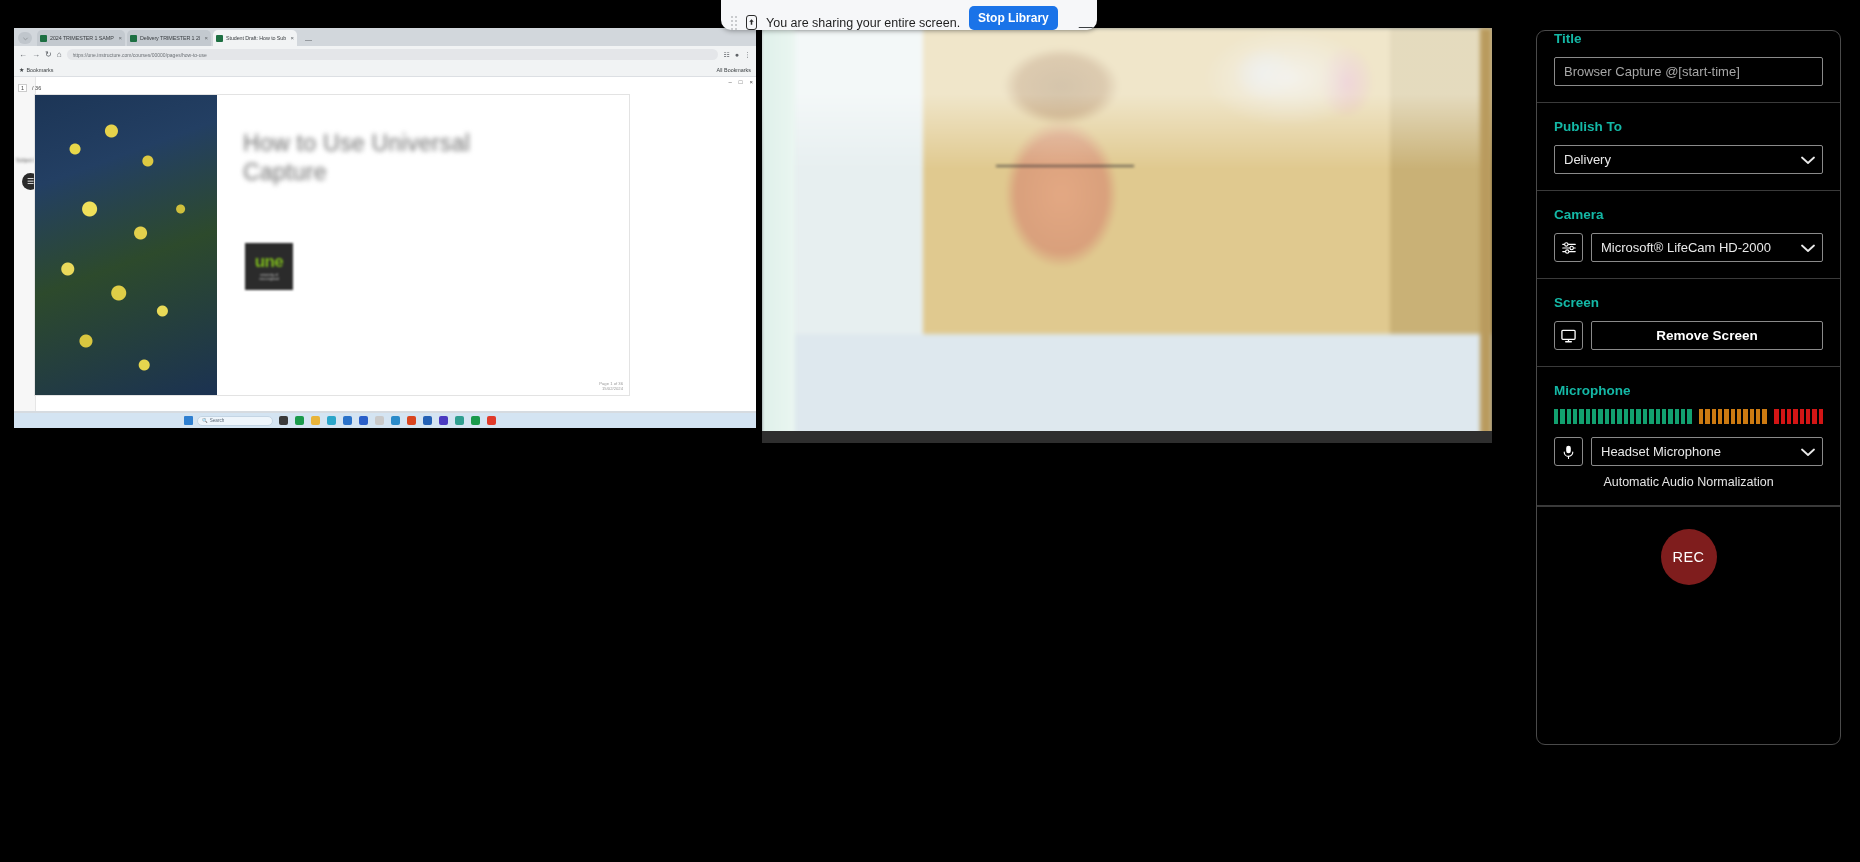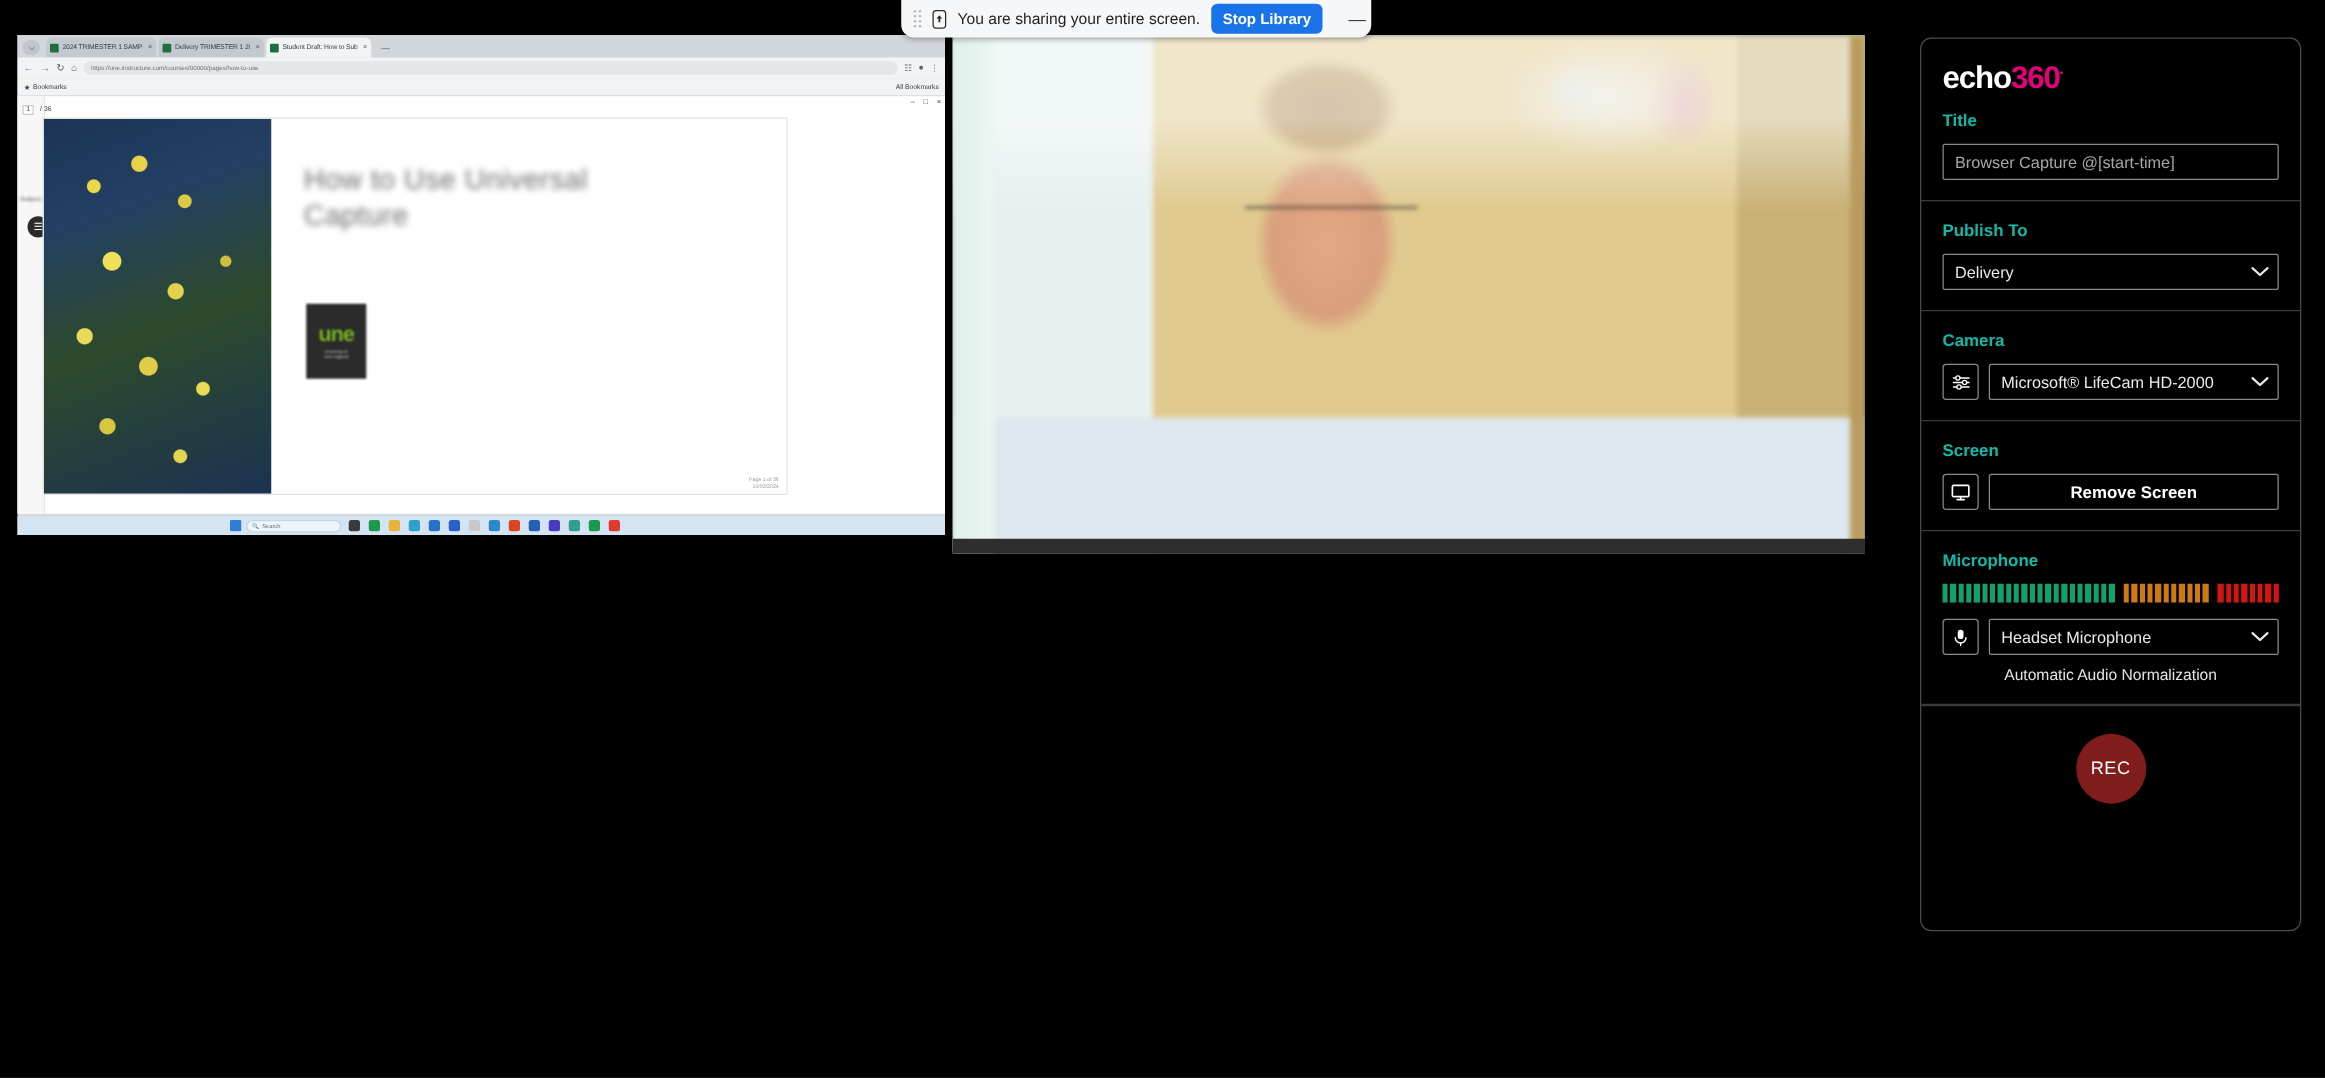--- a/index.html
+++ b/index.html
@@ -108,21 +108,21 @@
       radial-gradient(circle at 80% 38%, #cfbf3c 4px, transparent 5px),
       linear-gradient(160deg, #1c3556 0%, #233f63 25%, #2d4a2c 55%, #1b3252 100%);
     filter: blur(0.6px);
   }
   .slide-body { flex: 1; position: relative; padding: 34px 30px 0 26px; }
   .slide-title {
     font-size: 23px; font-weight: 400; color: #6f6f6f; line-height: 1.25;
     letter-spacing: .3px; filter: blur(2.6px); max-width: 300px;
   }
   .slide-logo {
-    position: absolute; left: 28px; top: 148px; width: 48px; height: 60px;
+    position: absolute; left: 28px; top: 148px; width: 48px; height: 47px;
     background: #2b2b2b; display:flex; flex-direction:column;
     align-items:center; justify-content:center; filter: blur(0.9px);
   }
   .slide-logo .une { font-size: 17px; font-weight: 700; color: #7ab51d; line-height: 1; letter-spacing: -0.6px;}
   .slide-logo .sub { font-size: 3.4px; color: #cfcfcf; text-align:center; margin-top:3px; line-height: 4px;}
 
   .slide-footer {
     position: absolute; right: 6px; bottom: 4px; font-size: 4.2px; color: #999;
     text-align: right; line-height: 5px; filter: blur(0.6px);
   }
@@ -190,21 +190,21 @@
   .cam-right-edge {
     position:absolute; right:0; top:0; width: 1.6%; height: 100%;
     background:#b99b5e; filter: blur(2px);
   }
 
   
   .sharing-bar {
     position: absolute; left: 721px; top: 0; width: 376px; height: 30px;
     background: #f6f7f9; border-radius: 0 0 10px 10px;
     box-shadow: 0 1px 5px rgba(0,0,0,.35);
-    display: flex; align-items: center; padding: 0 10px; gap: 9px;
+    display: flex; align-items: flex-end; padding: 0 10px; gap: 9px;
   }
   .grip { display: grid; grid-template-columns: repeat(2, 2px); gap: 2px 2px; opacity: .45; }
   .grip i { width: 2px; height: 2px; background: #70757a; display:block; border-radius:50%; }
   .share-icon-box {
     width: 15px; height: 15px; border: 1.4px solid #2b2b2b; border-radius: 3px;
     display: flex; align-items: center; justify-content: center;
   }
   .share-txt { font-size: 12.5px; color: #1f1f1f; white-space: nowrap; }
   .stop-btn {
     background: #1a73e8; color: #fff; font-size: 12px; font-weight: 700;
@@ -410,25 +410,20 @@
       </svg>
     </span>
     <span class="share-txt">You are sharing your entire screen.</span>
     <button class="stop-btn">Stop Library</button>
     <span class="bar-sep"></span>
     <span class="bar-min">—</span>
   </div>
 
   <div class="panel">
 
-    <div class="panel-logo">
-      <div class="logo-text">
-        <span class="echo">echo</span><span class="num">360</span><span class="tm">•</span>
-      </div>
-    </div>
 
     <div class="section first">
       <div class="sec-label">Title</div>
       <input class="txtfield" type="text" placeholder="Browser Capture @[start-time]" style="">
     </div>
 
     <div class="section section-pad">
       <div class="sec-label">Publish To</div>
       <div class="selectwrap">
         <div class="selectbox">Delivery</div>

